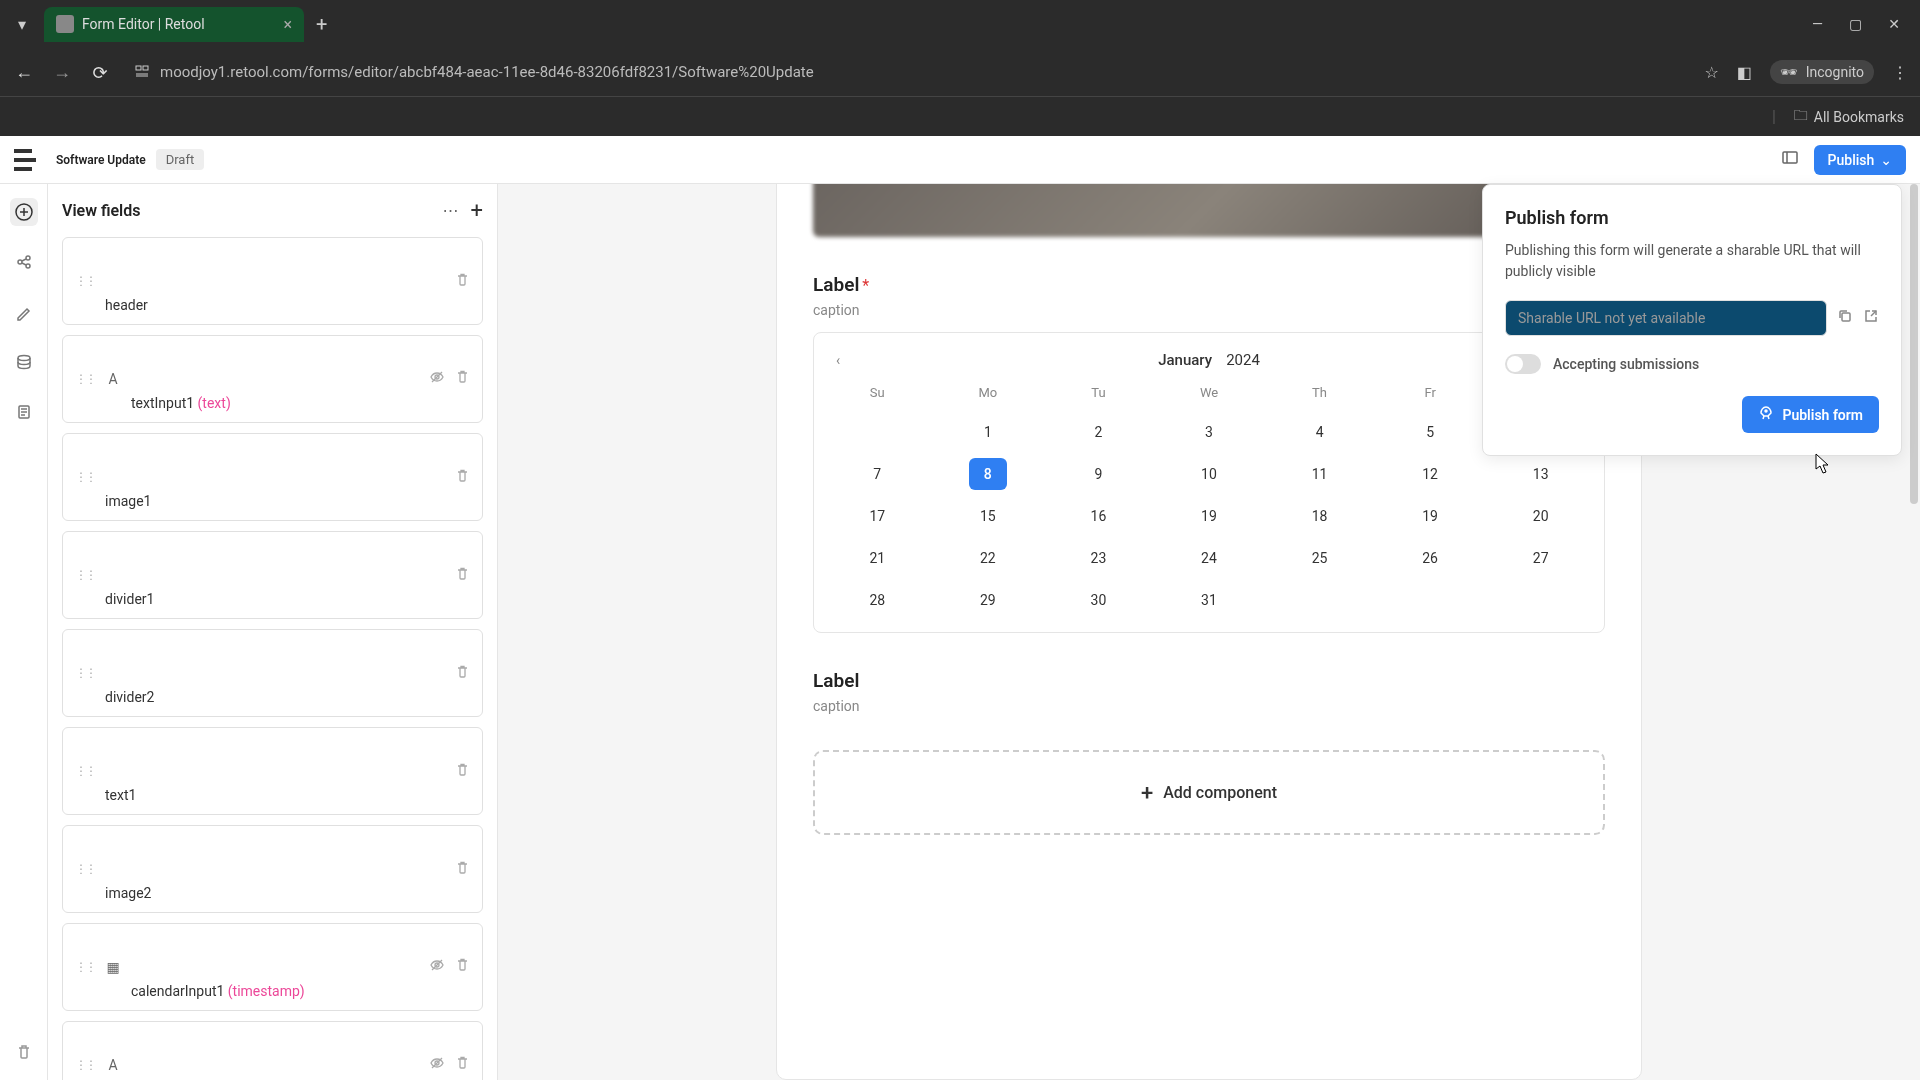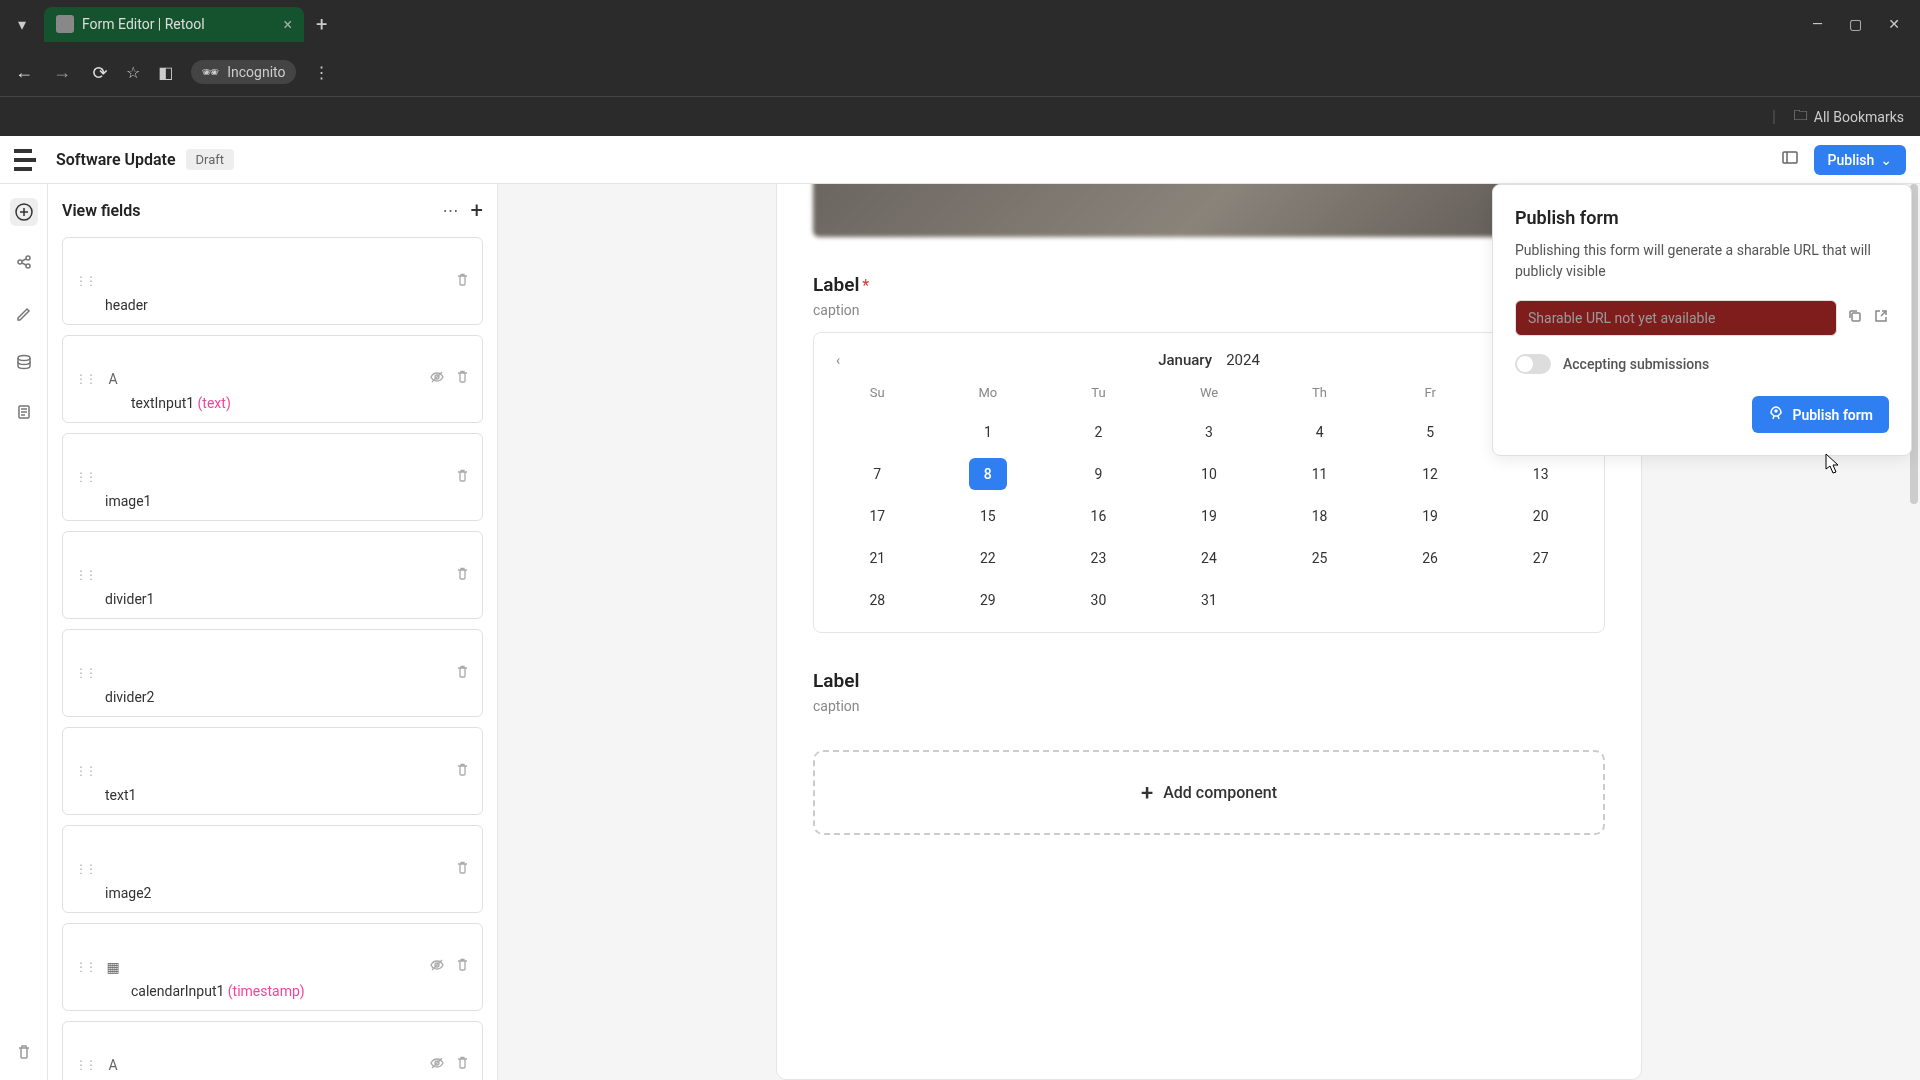--- a/index.html
+++ b/index.html
@@ -27,21 +27,21 @@
 .incognito-badge { display: flex; align-items: center; gap: 8px; background: #444; padding: 4px 10px; border-radius: 16px; font-size: 14px; }
 
 .bookmark-bar { display: flex; justify-content: flex-end; align-items: center; height: 40px; padding: 0 16px; border-top: 1px solid #444; }
 .bookmark-bar .item { display: flex; align-items: center; gap: 6px; color: #ccc; font-size: 14px; }
 
 
 .app-header { display: flex; align-items: center; height: 48px; padding: 0 14px; border-bottom: 1px solid #e5e5e5; background: #fff; }
 .app-logo { width: 22px; height: 22px; display: flex; flex-direction: column; justify-content: space-between; margin-right: 20px; }
 .app-logo span { height: 4px; background: #333; width: 18px; }
 .app-logo span:nth-child(2) { width: 22px; }
-.app-title { font-weight: 600; font-size: 16px; color: #222; }
+.app-title { font-weight: 600; font-size: 12px; color: #222; }
 .app-badge { margin-left: 10px; background: #eee; color: #666; font-size: 13px; padding: 3px 10px; border-radius: 4px; }
 .app-header-right { margin-left: auto; display: flex; align-items: center; gap: 14px; }
 .header-icon { color: #666; font-size: 18px; }
 .publish-btn { background: #2f7ff2; color: #fff; font-size: 14px; font-weight: 500; padding: 7px 14px; border-radius: 6px; display: flex; align-items: center; gap: 6px; }
 
 
 .main { display: flex; height: calc(1080px - 48px - 48px - 48px - 40px); position: relative; }
 
 
 .tool-rail { width: 48px; border-right: 1px solid #e5e5e5; display: flex; flex-direction: column; align-items: center; padding-top: 14px; gap: 22px; }
@@ -84,25 +84,25 @@
 .cal-day.selected { background: #2f7ff2; color: #fff; font-weight: 500; }
 .cal-day.empty { visibility: hidden; }
 
 .color-input { border: 1px solid #e0e0e0; border-radius: 6px; margin-top: 14px; padding: 10px 12px; display: flex; align-items: center; gap: 12px; }
 .color-swatch { width: 22px; height: 22px; border-radius: 5px; }
 .color-value { font-size: 14px; color: #333; }
 
 .add-component { border: 2px dashed #ccc; border-radius: 10px; margin-top: 36px; padding: 28px; display: flex; align-items: center; justify-content: center; gap: 10px; color: #333; font-weight: 500; font-size: 16px; }
 
 
-.publish-panel { position: absolute; top: 0; right: 8px; width: 420px; background: #fff; border: 1px solid #e0e0e0; border-radius: 8px; padding: 22px; box-shadow: 0 4px 16px rgba(0,0,0,0.08); }
+.publish-panel { position: absolute; top: 0; right: 18px; width: 420px; background: #fff; border: 1px solid #e0e0e0; border-radius: 8px; padding: 22px; box-shadow: 0 4px 16px rgba(0,0,0,0.08); }
 .panel-title { font-weight: 600; font-size: 18px; color: #222; margin-bottom: 12px; }
 .panel-desc { font-size: 14px; color: #555; line-height: 1.5; margin-bottom: 18px; }
 .url-row { display: flex; gap: 10px; align-items: center; margin-bottom: 18px; }
-.url-field { flex: 1; border: 1px solid #e0e0e0; background: #7f1d1d; border-radius: 6px; padding: 9px 12px; font-size: 14px; color: #999; }
+.url-field { flex: 1; border: 1px solid #e0e0e0; background: #0c4a6e; border-radius: 6px; padding: 9px 12px; font-size: 14px; color: #999; }
 .url-action { color: #888; font-size: 15px; }
 .toggle-row { display: flex; align-items: center; gap: 12px; margin-bottom: 22px; }
 .toggle { width: 36px; height: 20px; background: #ddd; border-radius: 10px; position: relative; }
 .toggle::after { content: ""; position: absolute; width: 16px; height: 16px; background: #fff; border-radius: 50%; top: 2px; left: 2px; }
 .toggle-label { font-size: 14px; color: #555; font-weight: 500; }
 .panel-footer { display: flex; justify-content: flex-end; }
 .publish-form-btn { background: #2f7ff2; color: #fff; font-size: 14px; font-weight: 600; padding: 9px 16px; border-radius: 6px; display: flex; align-items: center; gap: 8px; }
 
 .cursor { position: absolute; width: 16px; height: 22px; pointer-events: none; }
 
@@ -124,20 +124,31 @@
     <div class="window-controls">
       <span>—</span>
       <span>▢</span>
       <span>✕</span>
     </div>
   </div>
   <div class="addr-bar">
     <span class="nav-btn active">←</span>
     <span class="nav-btn">→</span>
     <span class="nav-btn active">⟳</span>
+    <div class="url-container">
+      <span class="site-info">
+        <svg width="16" height="16" viewBox="0 0 16 16">
+            <rect x="2" y="3" width="5" height="4" fill="none" stroke="#ccc"></rect>
+            <rect x="9" y="3" width="5" height="4" fill="none" stroke="#ccc"></rect>
+            <line x1="2" y1="11" x2="14" y2="11" stroke="#ccc"></line>
+            <line x1="2" y1="13" x2="14" y2="13" stroke="#ccc"></line>
+          </svg>
+      </span>
+      <span class="url-text">moodjoy1.retool.com/forms/editor/abcbf484-aeac-11ee-8d46-83206fdf8231/Software%20Update</span>
+    </div>
     <div class="addr-right">
       <span>☆</span>
       <span>◧</span>
       <div class="incognito-badge">
         <span>🕶</span>
         <span>Incognito</span>
       </div>
       <span>⋮</span>
     </div>
   </div>

